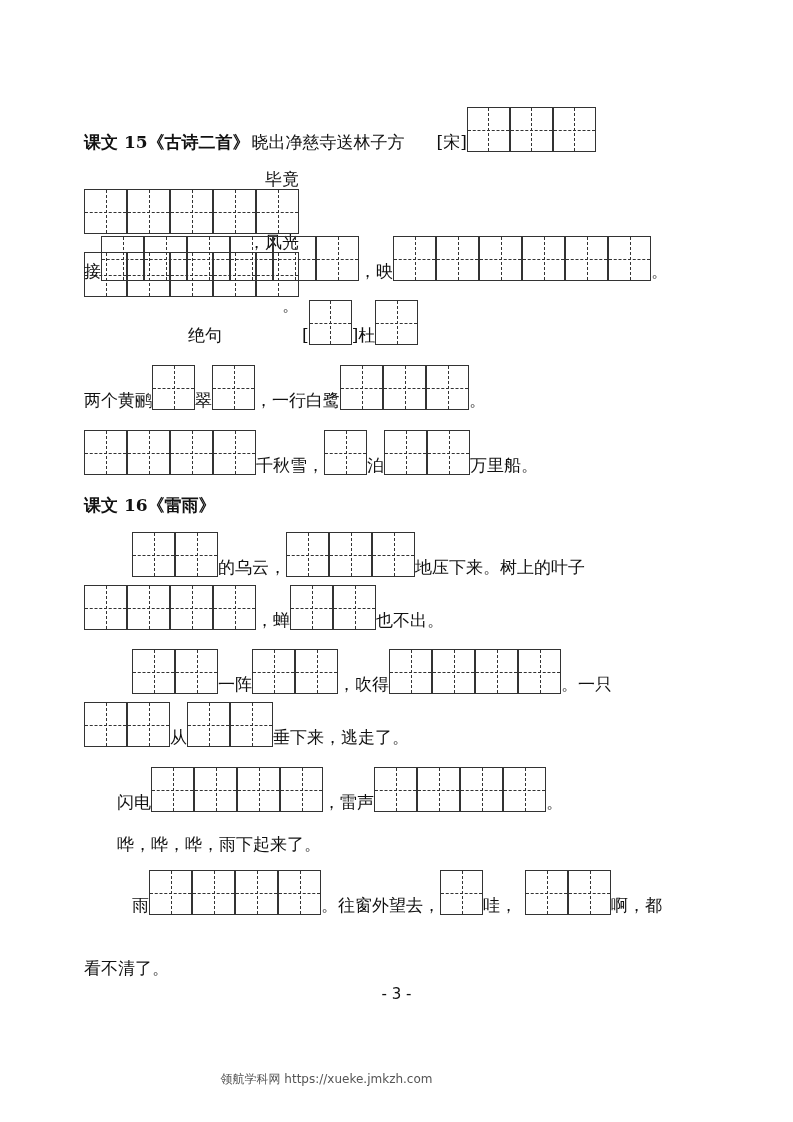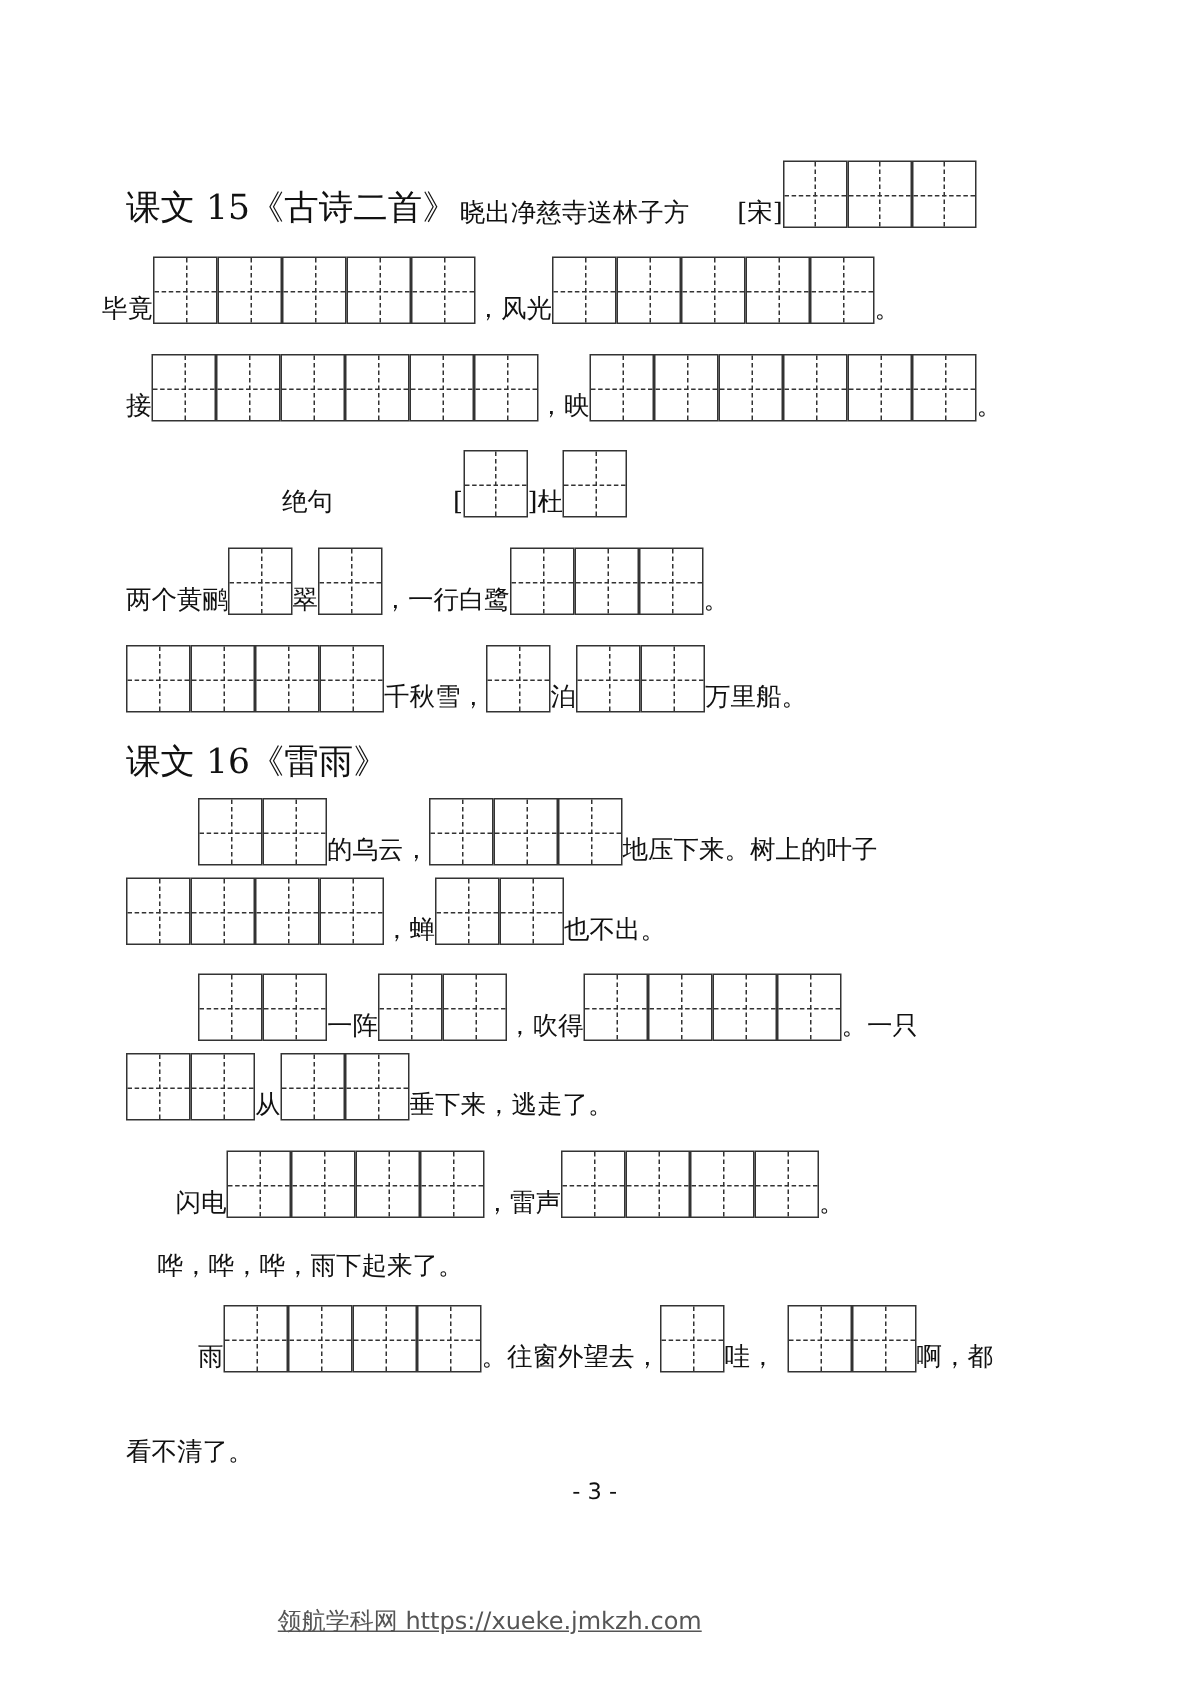--- a/index.html
+++ b/index.html
@@ -1,43 +1,43 @@
 <!DOCTYPE html>
 <html><head>
 <meta charset="utf-8">
 <style>
   html, body { margin: 0; padding: 0; background: #ffffff; }
   body { width: 793px; height: 1122px; position: relative; overflow: hidden;
          font-family: "DejaVu Serif", "Liberation Serif", serif; color: #111; }
   .line { position: absolute; display: flex; align-items: flex-end; white-space: nowrap; font-size: 17px; line-height: 1; }
   .t { display: inline-block; padding-bottom: 1px; }
-  .h { font-weight: normal; font-size: 23px; }
+  .h { font-weight: bold; font-size: 17px; }
   .boxes { display: inline-flex; }
   .box { width: 41px; height: 43px; border: 1.5px solid #333; position: relative; box-sizing: content-box; margin-right: 0; }
   .box + .box { border-left: 1.5px solid #333; margin-left: 0; }
   .box::before { content: ""; position: absolute; left: 50%; top: 0; bottom: 0; border-left: 1px dashed #333; }
   .box::after { content: ""; position: absolute; top: 50%; left: 0; right: 0; border-top: 1px dashed #333; }
   .footer-page { position: absolute; top: 985px; left: 0; width: 793px; text-align: center; font-family: "DejaVu Sans", sans-serif; font-size: 15px; }
-  .footer-site { position: absolute; top: 1071px; left: 0; width: 653px; text-align: center; font-family: "DejaVu Sans", sans-serif; font-size: 16px; color: #555; text-decoration: underline; }
+  .footer-site { position: absolute; top: 1071px; left: 0; width: 653px; text-align: center; font-family: "DejaVu Sans", sans-serif; font-size: 12px; color: #555; }
 </style>
 </head>
 <body>
 
 <div class="line" style="top:107px; left:84px;">
   <span class="t h">课文 15《古诗二首》</span>
   <span class="t" style="margin-left:2px;">晓出净慈寺送林子方</span>
   <span class="t" style="margin-left:32px;">[宋]</span>
   <span class="boxes">
       <span class="box"></span>
       <span class="box"></span>
       <span class="box"></span>
     </span>
 </div>
 
-<div class="line" style="top:171px; left:68px;">
+<div class="line" style="top:171px; left:84px;flex-direction:column;">
   <span class="t">毕竟</span>
   <span class="boxes">
       <span class="box"></span>
       <span class="box"></span>
       <span class="box"></span>
       <span class="box"></span>
       <span class="box"></span>
     </span>
   <span class="t">，风光</span>
   <span class="boxes">
@@ -198,21 +198,21 @@
   <span class="t">，雷声</span>
   <span class="boxes">
       <span class="box"></span>
       <span class="box"></span>
       <span class="box"></span>
       <span class="box"></span>
     </span>
   <span class="t">。</span>
 </div>
 
-<div class="line" style="top:836px; left:105px;">
+<div class="line" style="top:836px; left:117px;">
   <span class="t">哗，哗，哗，雨下起来了。</span>
 </div>
 
 <div class="line" style="top:870px; left:132px;">
   <span class="t">雨</span>
   <span class="boxes">
       <span class="box"></span>
       <span class="box"></span>
       <span class="box"></span>
       <span class="box"></span>

